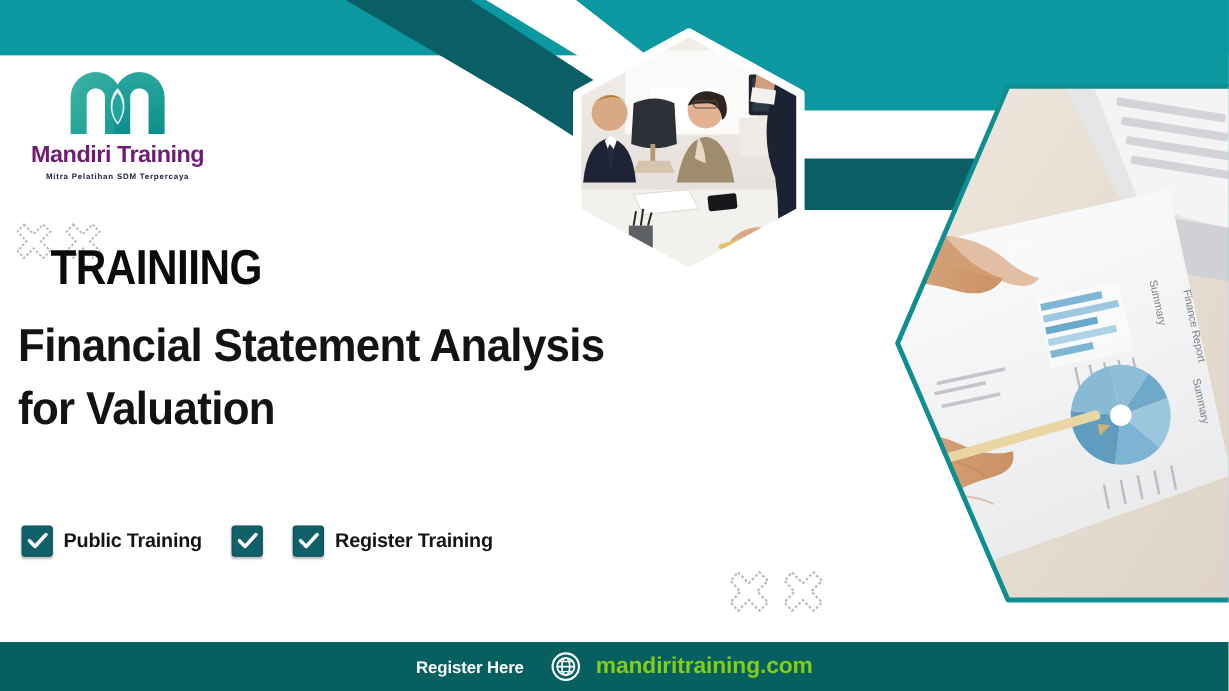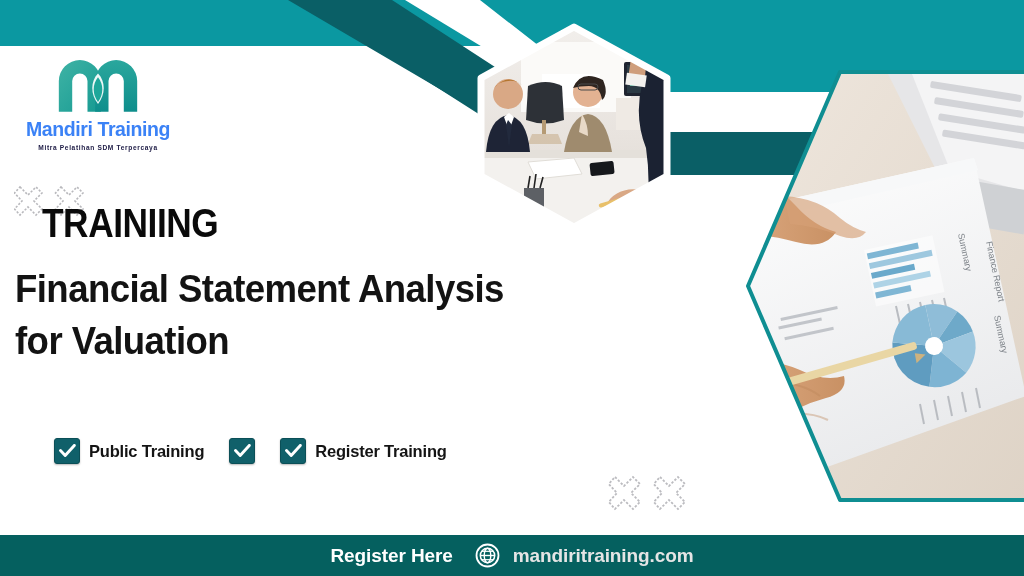--- a/index.html
+++ b/index.html
@@ -13,21 +13,21 @@
   .stage { position:absolute; inset:0; width:1024px; height:576px; background:#fff; overflow:hidden; }
 
   
   .topdeco { position:absolute; left:0; top:0; width:1024px; height:190px; }
   .topdeco svg { display:block; }
 
   
   .logo-block { position:absolute; left:18px; top:52px; width:160px; text-align:center; }
   .logo-mark { width:86px; height:62px; margin:0 auto 4px auto; display:block; }
   .logo-name {
-    font-size:19.5px; font-weight:bold; color:#3b82f6; letter-spacing:-0.4px;
+    font-size:19.5px; font-weight:bold; color:#701a75; letter-spacing:-0.4px;
     font-family:"Liberation Sans", sans-serif; white-space:nowrap;
   }
   .logo-tag {
     font-size:6.6px; font-weight:bold; color:#222049; letter-spacing:0.65px;
     margin-top:3px; white-space:nowrap;
   }
 
   
   .xdeco { position:absolute; }
   .xdeco.left { left:14px; top:181px; }
@@ -41,21 +41,21 @@
     transform:scaleX(0.86); transform-origin:center;
   }
   .subhead {
     margin-top:16px;
     font-size:38.5px; font-weight:bold; color:#131313; line-height:1.36;
     letter-spacing:-0.6px;
     transform:scaleX(0.95); transform-origin:center;
   }
 
   
-  .checkrow { position:absolute; left:18px; top:438px; display:flex; align-items:center; gap:25px;margin-left:36px; }
+  .checkrow { position:absolute; left:18px; top:438px; display:flex; align-items:center; gap:25px; }
   .checkitem { display:flex; align-items:center; gap:9px; }
   .cbox {
     width:26px; height:26px; background:#10606a; border-radius:3px;
     box-shadow:0 1px 2px rgba(0,0,0,.28);
     display:flex; align-items:center; justify-content:center; flex:0 0 auto;
     border:1px solid #0b4f57;
   }
   .cbox svg { display:block; }
   .clabel { font-size:16.5px; font-weight:bold; color:#141414; white-space:nowrap; letter-spacing:-0.2px; }
 
@@ -65,22 +65,22 @@
   }
   .hex-right {
     position:absolute; left:744px; top:66px; width:282px; height:440px;
   }
 
   
   .footer {
     position:absolute; left:0; bottom:0; width:1024px; height:41px;
     background:#05605f; display:flex; align-items:center; justify-content:center; gap:22px;
   }
-  .footer .reg { color:#ffffff; font-size:19px; font-weight:bold; letter-spacing:-0.1px; }
-  .footer .site { color:#e5e5e5; font-size:19px; font-weight:bold; letter-spacing:-0.1px; }
+  .footer .reg { color:#ffffff; font-size:14px; font-weight:bold; letter-spacing:-0.1px; }
+  .footer .site { color:#84cc16; font-size:19px; font-weight:bold; letter-spacing:-0.1px; }
   .globe { display:block; }
   .footer-right { display:flex; align-items:center; gap:13px; }
 </style>
 </head>
 <body>
 
 <div class="stage">
 
   <div class="topdeco">
     <svg width="1024" height="190" viewBox="0 0 1024 190" xmlns="http://www.w3.org/2000/svg">

